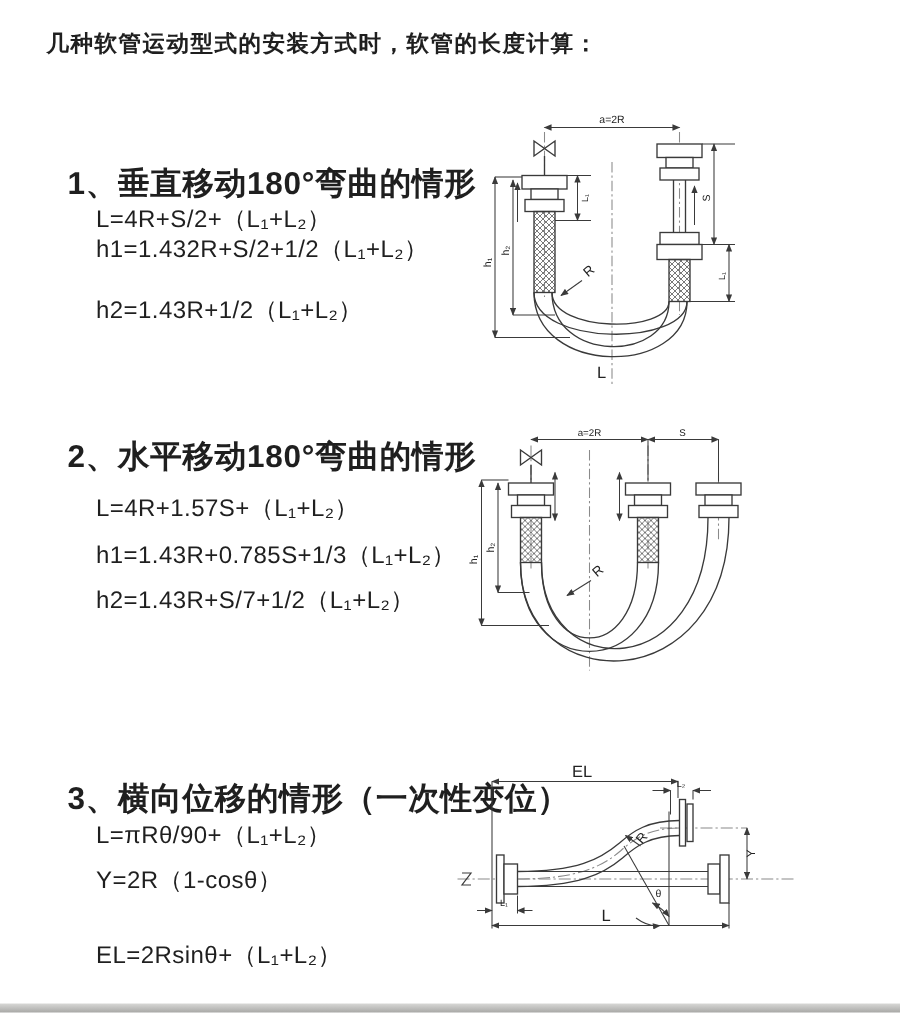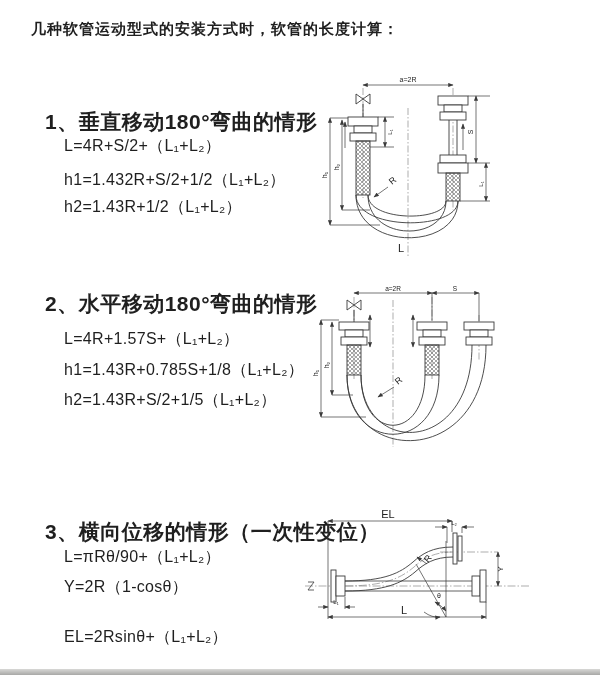--- a/index.html
+++ b/index.html
@@ -14,27 +14,27 @@
   .page-edge{left:0;bottom:0;width:600px;height:6px;
              background:linear-gradient(#d8d8d6,#a8a8a6);}
 </style>
 </head>
 <body>
 
 <div class="abs title">几种软管运动型式的安装方式时，软管的长度计算：</div>
 
 <div class="abs sec-head" style="top:108px;">1、垂直移动180°弯曲的情形</div>
 <div class="abs formula" style="top:136px;">L=4R+S/2+（L₁+L₂）</div>
-<div class="abs formula" style="top:170px;">h1=1.432R+S/2+1/2（L₁+L₂）</div>
+<div class="abs formula" style="top:156px;">h1=1.432R+S/2+1/2（L₁+L₂）</div>
 <div class="abs formula" style="top:197px;">h2=1.43R+1/2（L₁+L₂）</div>
 
 <div class="abs sec-head" style="top:290px;">2、水平移动180°弯曲的情形</div>
 <div class="abs formula" style="top:329px;">L=4R+1.57S+（L₁+L₂）</div>
-<div class="abs formula" style="top:360px;">h1=1.43R+0.785S+1/8（L₁+L₂）</div>
-<div class="abs formula" style="top:390px;">h2=1.43R+S/2+1/5（L₁+L₂）</div>
+<div class="abs formula" style="top:360px;">h1=1.43R+0.785S+1/3（L₁+L₂）</div>
+<div class="abs formula" style="top:390px;">h2=1.43R+S/7+1/2（L₁+L₂）</div>
 
 <div class="abs sec-head" style="top:518px;text-align:center;">3、横向位移的情形（一次性变位）</div>
 <div class="abs formula" style="top:547px;">L=πRθ/90+（L₁+L₂）</div>
 <div class="abs formula" style="top:577px;">Y=2R（1-cosθ）</div>
 <div class="abs formula" style="top:627px;">EL=2Rsinθ+（L₁+L₂）</div>
 
 <svg style="left:310px;top:70px;" width="285" height="192" viewBox="0 0 285 192">
   <defs>
     <marker id="m1" viewBox="0 0 10 8" refX="9" refY="4" markerWidth="8" markerHeight="6" orient="auto-start-reverse">
       <path d="M0,0 L10,4 L0,8 z" fill="#3a3a3a"></path>

